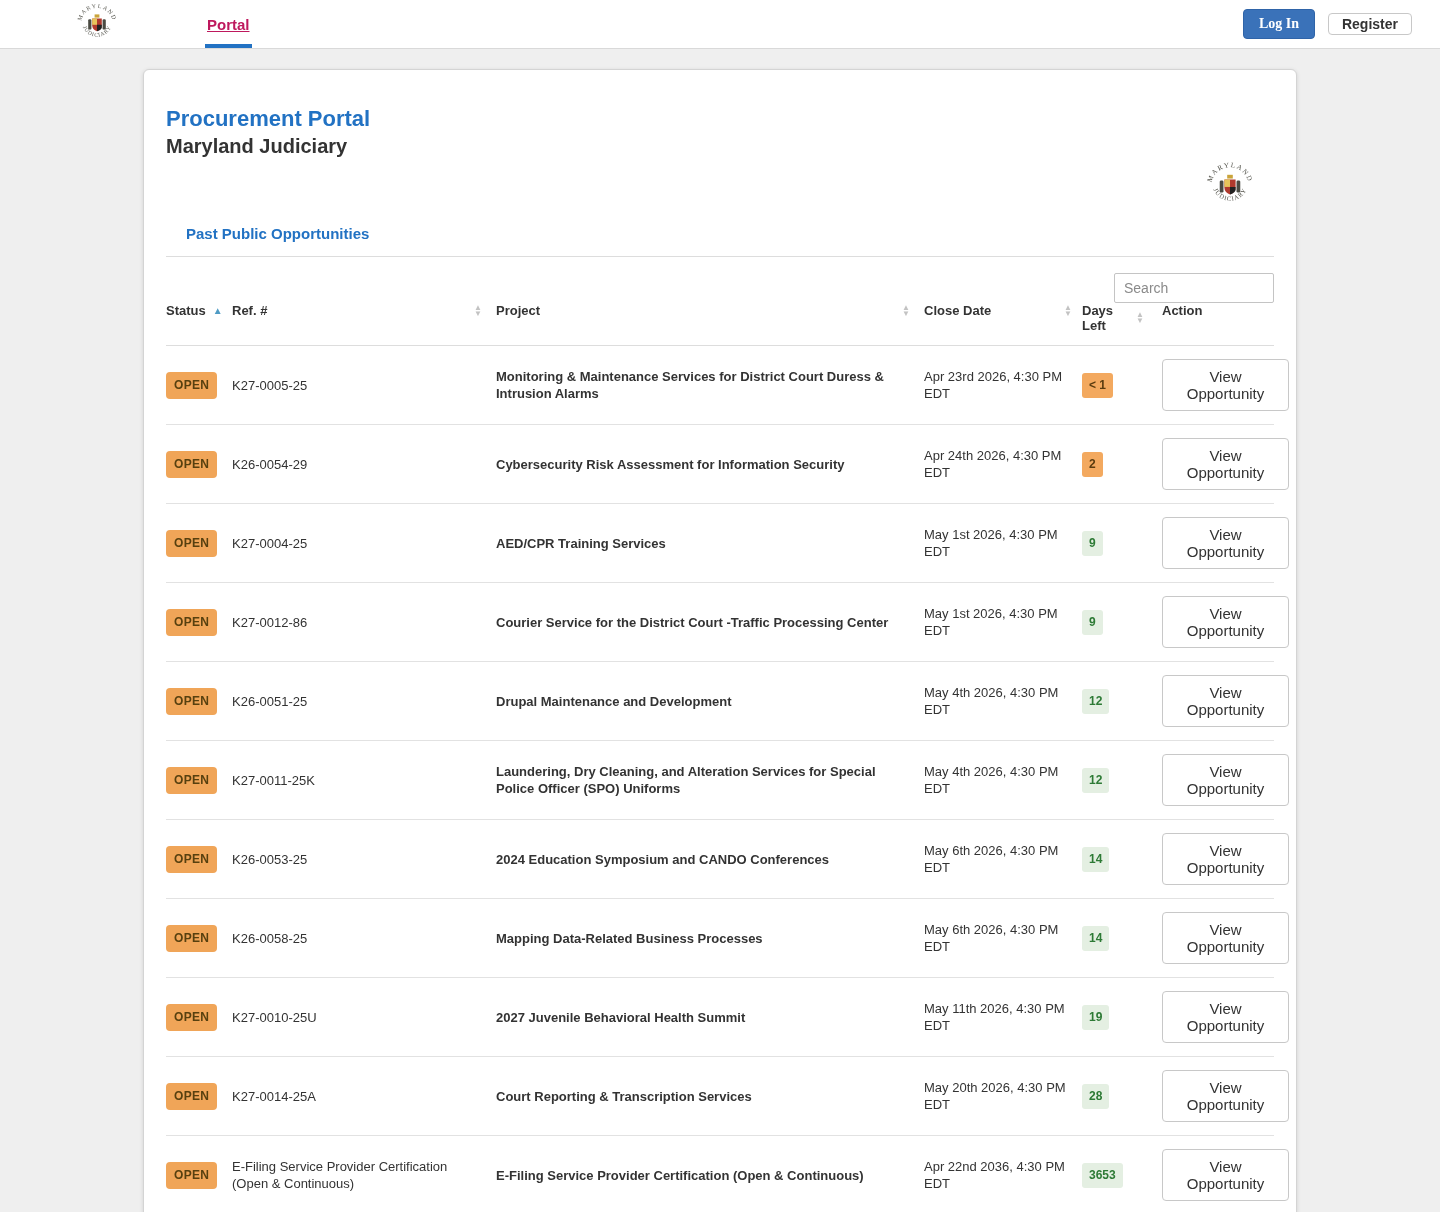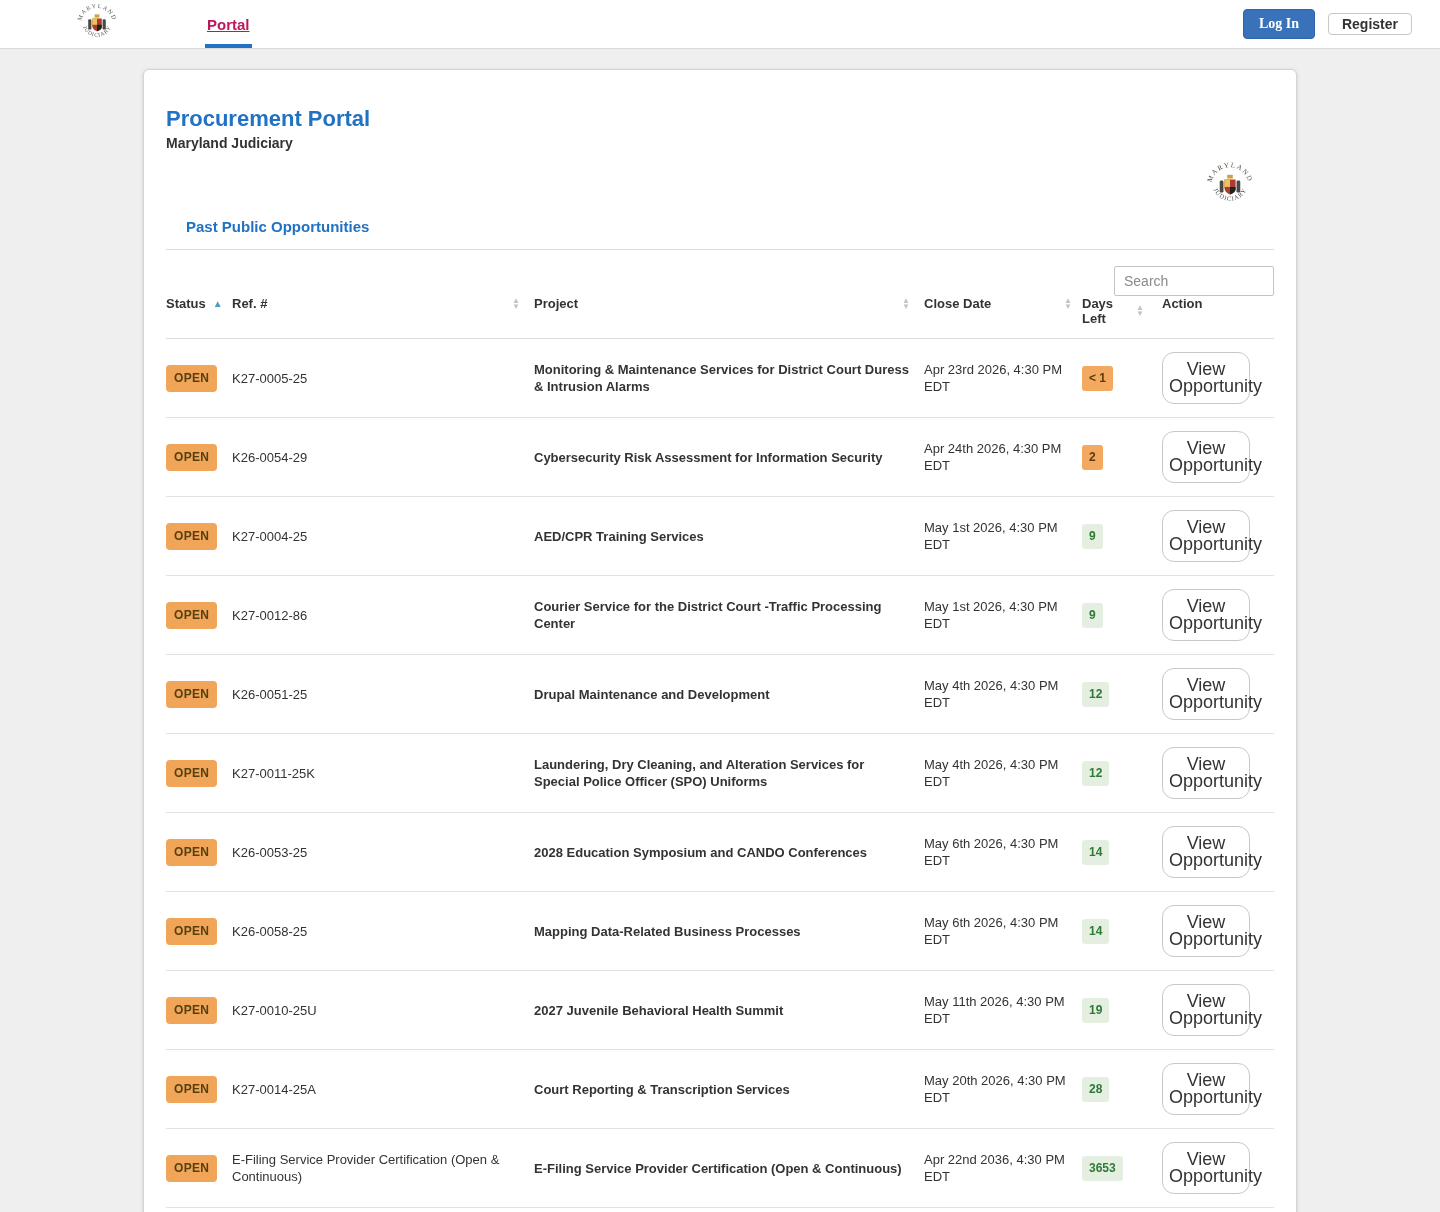--- a/index.html
+++ b/index.html
@@ -36,41 +36,41 @@
   }
   
   .card {
     width:1154px; margin:20px auto 0 auto; background:#fff;
     border:1px solid #d4d4d4; border-radius:6px;
     box-shadow:0 1px 4px rgba(0,0,0,0.12);
     padding:22px 22px 18px 22px; position:relative; min-height:1110px;
   }
   .card-seal { position:absolute; right:38px; top:88px; width:56px; height:56px; }
   .page-title { color:#2272c3; font-size:22px; font-weight:bold; margin-top:14px; }
-  .page-subtitle { color:#333; font-size:14px; font-weight:bold; margin-top:3px; }
+  .page-subtitle { color:#333; font-size:20px; font-weight:bold; margin-top:3px; }
   
   .tabs { display:flex; margin-top:52px; border-bottom:1px solid #ddd; }
   .tab {
     font-size:15px; font-weight:bold; padding:14px 19px; cursor:pointer;
     margin-bottom:-1px; border-radius:4px 4px 0 0;
   }
   .tab.active { color:#333; background:#fff; border:1px solid #ddd; border-bottom:1px solid #fff; }
   .tab.inactive { color:#2272c3; border:1px solid transparent; }
   
   .search-row { display:flex; justify-content:flex-end; margin-top:16px; }
   .search-input {
     width:160px; height:30px; border:1px solid #c4c4c4; border-radius:2px;
     padding:0 9px; font-size:14px; color:#333; font-family:"Liberation Sans", sans-serif;
   }
   .search-input::placeholder { color:#8a8a8a; }
   
   .thead { display:flex; align-items:flex-start; padding-bottom:12px; border-bottom:1px solid #ddd; }
   .hcell { font-size:13px; font-weight:bold; color:#333; display:flex; align-items:center; }
   .c-status { width:66px; flex:none; }
-  .c-ref    { width:302px; flex:none; padding-right:14px; }
+  .c-ref    { width:264px; flex:none; padding-right:14px; }
   .c-project{ flex:1; padding-right:14px; }
   .c-date   { width:158px; flex:none; padding-right:10px; }
   .c-days   { width:80px; flex:none; }
   .c-action { width:112px; flex:none; }
   .hcell.c-ref, .hcell.c-project, .hcell.c-date { justify-content:space-between; }
   .hcell.c-days { justify-content:flex-start; }
   .days-label { display:inline-block; width:40px; line-height:15px; }
   .sort-asc { color:#4f9bc4; font-size:10px; margin-left:7px; }
   .sort-both { display:inline-flex; flex-direction:column; color:#c3c3c3; line-height:6px; font-size:8px; margin-left:8px; }
   .c-days .sort-both { margin-left:14px; }
@@ -81,22 +81,22 @@
   .badge-open {
     display:inline-block; background:#f0a558; color:#57400f; font-weight:bold;
     font-size:12px; padding:5px 8px; border-radius:4px; letter-spacing:0.3px;
   }
   .badge-days {
     display:inline-block; font-weight:bold; font-size:12px; padding:4px 7px; border-radius:3px;
   }
   .badge-days.orange { background:#f3a95f; color:#5b3c0f; }
   .badge-days.green  { background:#e4efe2; color:#2d7a35; }
   .btn-view {
-    width:88px; background:#fff; border:1px solid #c8c8c8; border-radius:12px;
-    font-size:18px; color:#333; padding:8px 6px; line-height:17px; cursor:pointer;
+    width:127px; background:#fff; border:1px solid #c8c8c8; border-radius:4px;
+    font-size:15px; color:#333; padding:8px 6px; line-height:17px; cursor:pointer;
     font-family:"Liberation Sans", sans-serif;
   }
   
   .seal-text { font-family:"Liberation Serif", serif; }
 </style>
 </head>
 <body>
 
 <div class="navbar">
   <svg class="nav-logo" viewBox="0 0 60 60">
@@ -247,21 +247,21 @@
       <div class="cell c-ref">K27-0011-25K</div>
       <div class="cell c-project">Laundering, Dry Cleaning, and Alteration Services for Special Police Officer (SPO) Uniforms</div>
       <div class="cell c-date">May 4th 2026, 4:30 PM EDT</div>
       <div class="cell c-days"><span class="badge-days green">12</span></div>
       <div class="cell c-action"><button class="btn-view">View Opportunity</button></div>
     </div>
 
     <div class="trow">
       <div class="cell c-status"><span class="badge-open">OPEN</span></div>
       <div class="cell c-ref">K26-0053-25</div>
-      <div class="cell c-project">2028 Education Symposium and CANDO Conferences</div>
+      <div class="cell c-project">2024 Education Symposium and CANDO Conferences</div>
       <div class="cell c-date">May 6th 2026, 4:30 PM EDT</div>
       <div class="cell c-days"><span class="badge-days green">14</span></div>
       <div class="cell c-action"><button class="btn-view">View Opportunity</button></div>
     </div>
 
     <div class="trow">
       <div class="cell c-status"><span class="badge-open">OPEN</span></div>
       <div class="cell c-ref">K26-0058-25</div>
       <div class="cell c-project">Mapping Data-Related Business Processes</div>
       <div class="cell c-date">May 6th 2026, 4:30 PM EDT</div>

